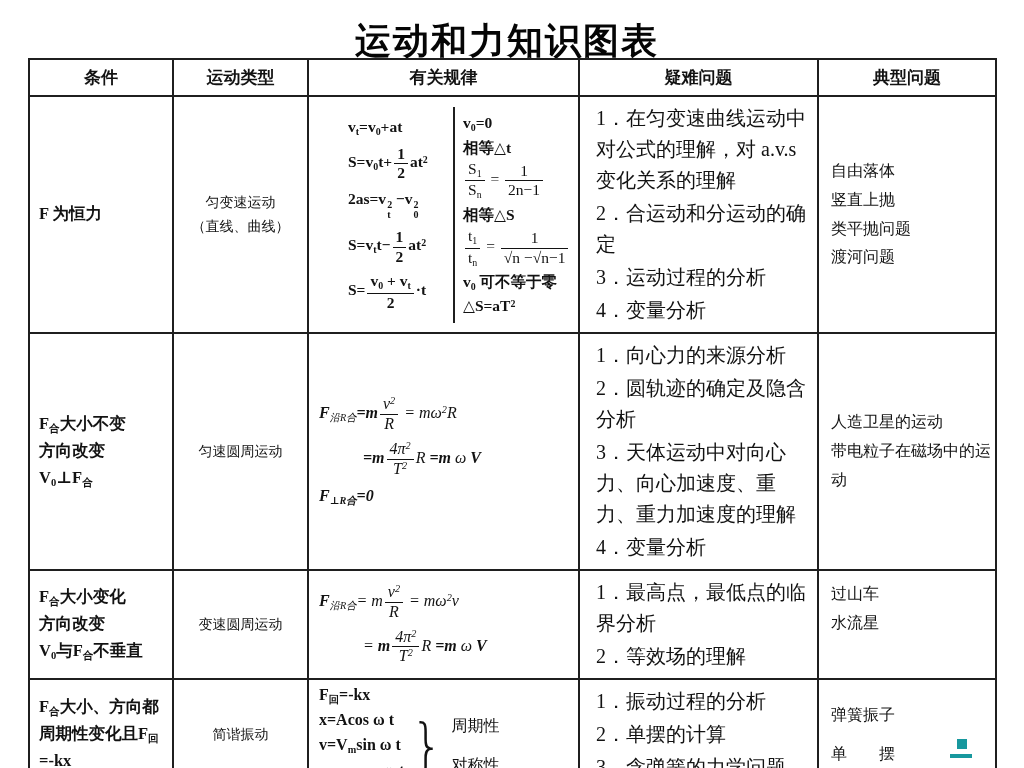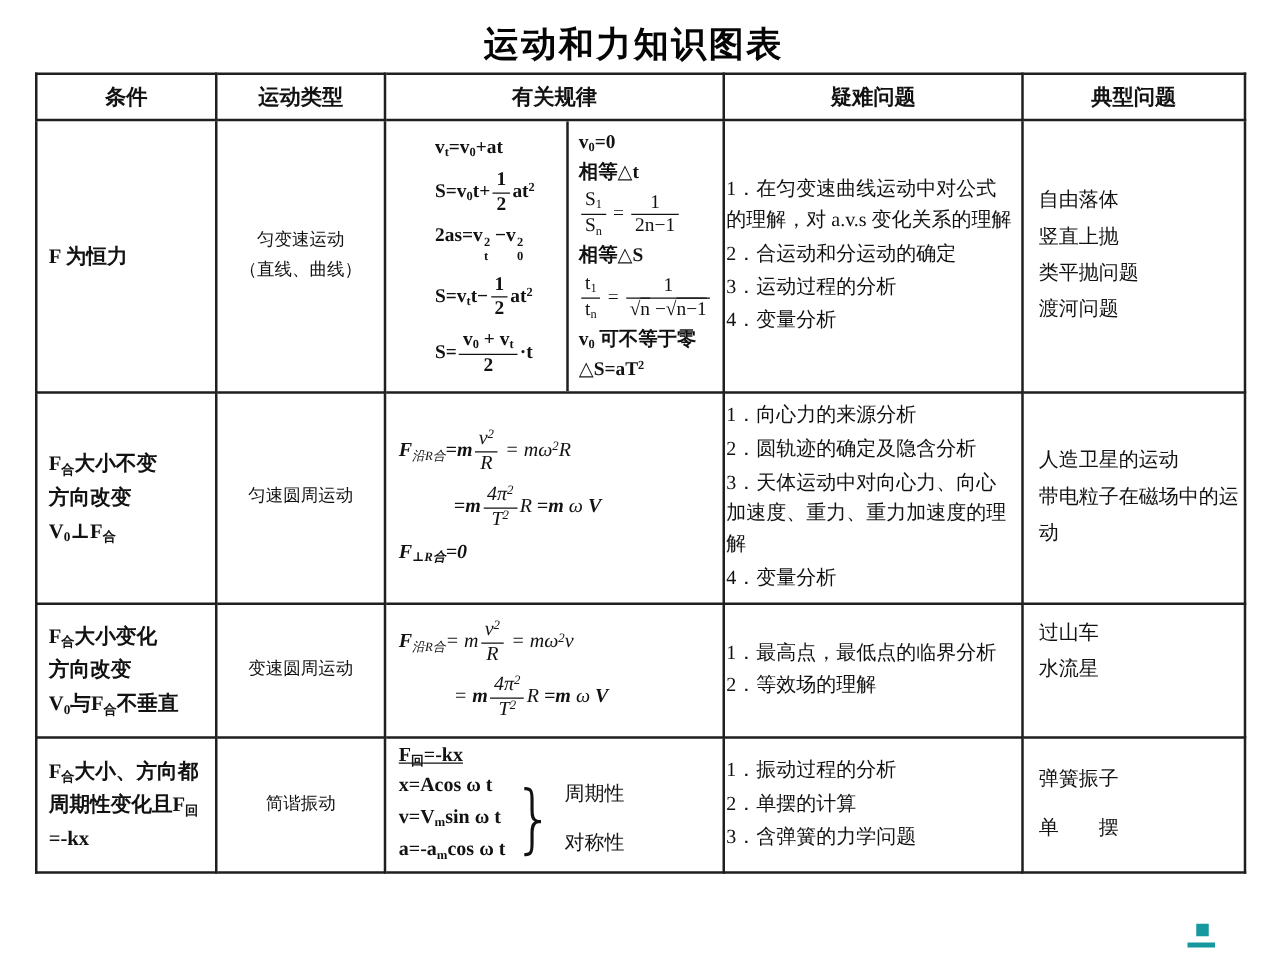--- a/index.html
+++ b/index.html
@@ -2,38 +2,38 @@
 <html><head>
 <meta charset="utf-8">
 <style>
   * { margin:0; padding:0; box-sizing:border-box; }
   html,body { width:1024px; height:768px; background:#ffffff; overflow:hidden; }
   body { font-family:"Liberation Serif","DejaVu Serif",serif; color:#121212; position:relative; }
 
   .title {
     position:absolute; top:17px; left:0; width:1014px; text-align:center;
     font-family:"Liberation Sans","DejaVu Sans",sans-serif;
-    font-size:28px; font-weight:bold; letter-spacing:2px; color:#050505;
+    font-size:36px; font-weight:bold; letter-spacing:2px; color:#050505;
   }
 
   table.grid {
     position:absolute; left:28px; top:58px; width:967px;
     border-collapse:collapse; table-layout:fixed;
   }
   .grid th, .grid td { border:2px solid #1f1f1f; overflow:hidden; }
   .grid th { font-size:17px; font-weight:bold; text-align:center;margin-left:32px; }
   tr.hrow { height:37px; }
   tr.r1 { height:218px; }
   tr.r2 { height:167px; }
   tr.r3 { height:100px; }
   tr.r4 { height:108px; }
 
   td.cond { padding:4px 4px 4px 9px; font-weight:bold; font-size:16.5px; line-height:1.62; vertical-align:middle; }
   td.mot  { text-align:center; font-size:14px; line-height:1.7; vertical-align:middle; }
-  td.diff { padding:4px 6px 4px 1px; font-size:16px; line-height:1.55; vertical-align:middle; }
+  td.diff { padding:4px 6px 4px 16px; font-size:20px; line-height:1.55; vertical-align:middle; }
   td.typ  { padding:6px 4px 6px 12px; font-size:16px; line-height:1.8; vertical-align:middle; }
   td.vtop { vertical-align:top; padding-top:9px; }
   .ditem { margin:2px 0; }
   .gap { margin-top:10px; }
 
   td.rules { padding:0; font-size:15.5px; vertical-align:middle; }
   .subcols { display:flex; height:216px;padding-left:32px; }
   .subL { width:114px; border-right:2px solid #1f1f1f; display:flex; flex-direction:column;
           justify-content:space-evenly; padding:3px 2px 3px 7px; font-weight:bold; }
   .subR { flex:1; display:flex; flex-direction:column; justify-content:space-evenly; padding:3px 2px 3px 8px; }
@@ -46,21 +46,21 @@
   sub { font-size:.64em; vertical-align:-0.28em; }
   sup { font-size:.64em; vertical-align:0.45em; }
 
   .fr { display:inline-block; vertical-align:middle; text-align:center; line-height:1.05; margin:0 2px; }
   .fr .ft { display:block; border-bottom:1.5px solid #121212; padding:0 3px 1px; }
   .fr .fb { display:block; padding:1px 3px 0; }
   .ss { display:inline-flex; flex-direction:column; align-items:flex-start; font-size:10px; line-height:1.05; vertical-align:-4px; margin-left:1px; }
   .ovl { text-decoration:overline; }
 
   .r4wrap { padding:2px 0 2px 10px; font-size:16px; }
-  .r4first { font-weight:bold; margin-bottom:2px;text-decoration:underline; }
+  .r4first { font-weight:bold; margin-bottom:2px; }
   .groupwrap { display:flex; align-items:center; }
   .glines { display:flex; flex-direction:column; gap:3px; font-weight:bold; line-height:1.4; }
   .brace { font-family:"DejaVu Sans",sans-serif; font-size:60px; font-weight:300; line-height:64px; margin:0 3px 0 4px; transform:scaleX(0.85); }
   .glabels { display:flex; flex-direction:column; justify-content:space-between; height:60px; padding-left:2px; }
 
   .mark-sq  { position:absolute; left:957px; top:739px; width:10px; height:10px; background:#17989e; }
   .mark-bar { position:absolute; left:950px; top:754px; width:22px; height:4px;  background:#17989e; }
 </style>
 </head>
 <body>

